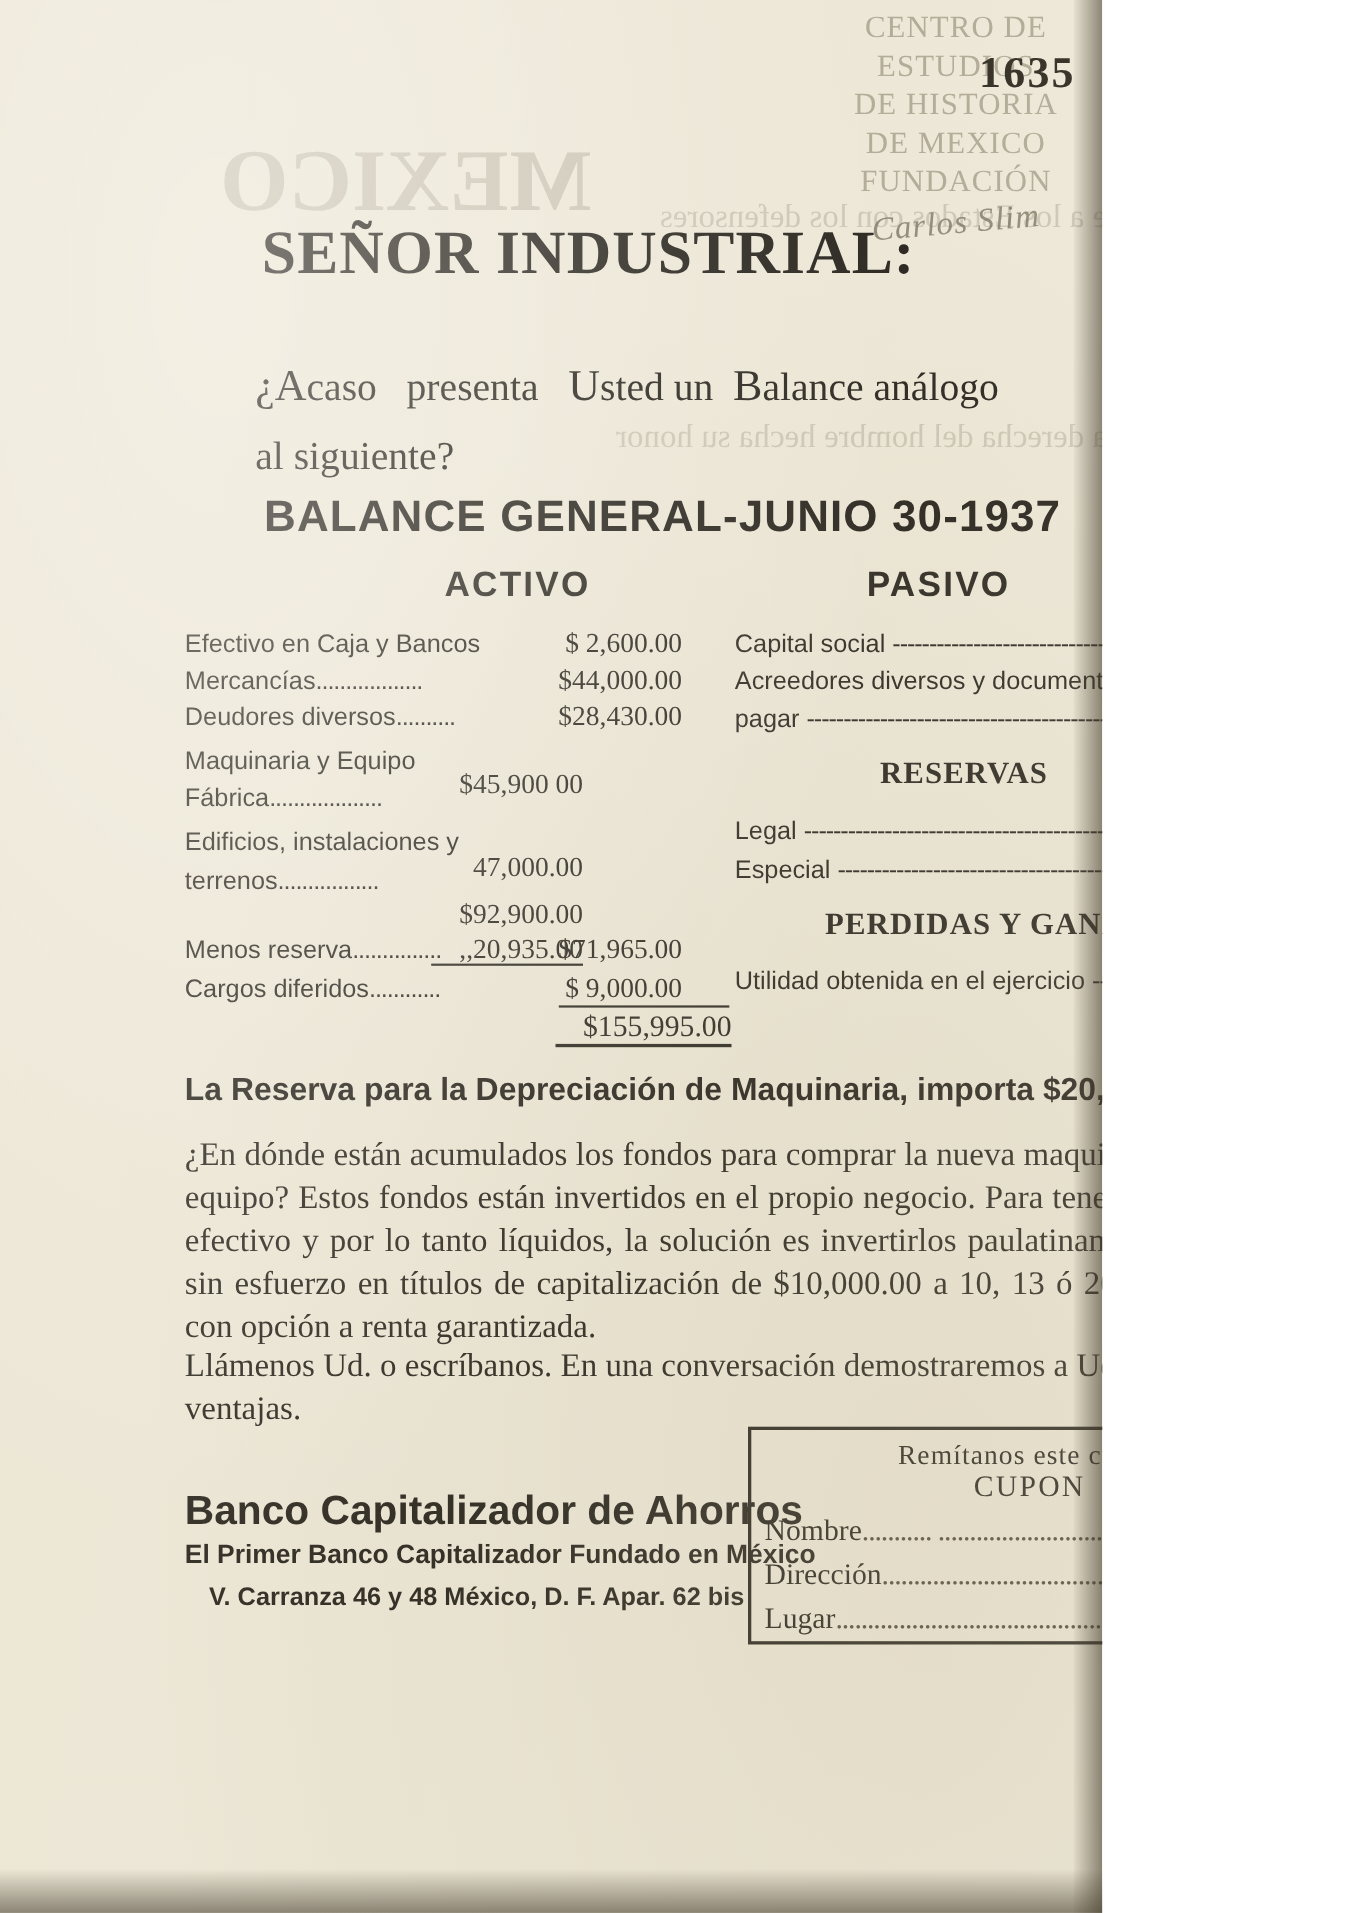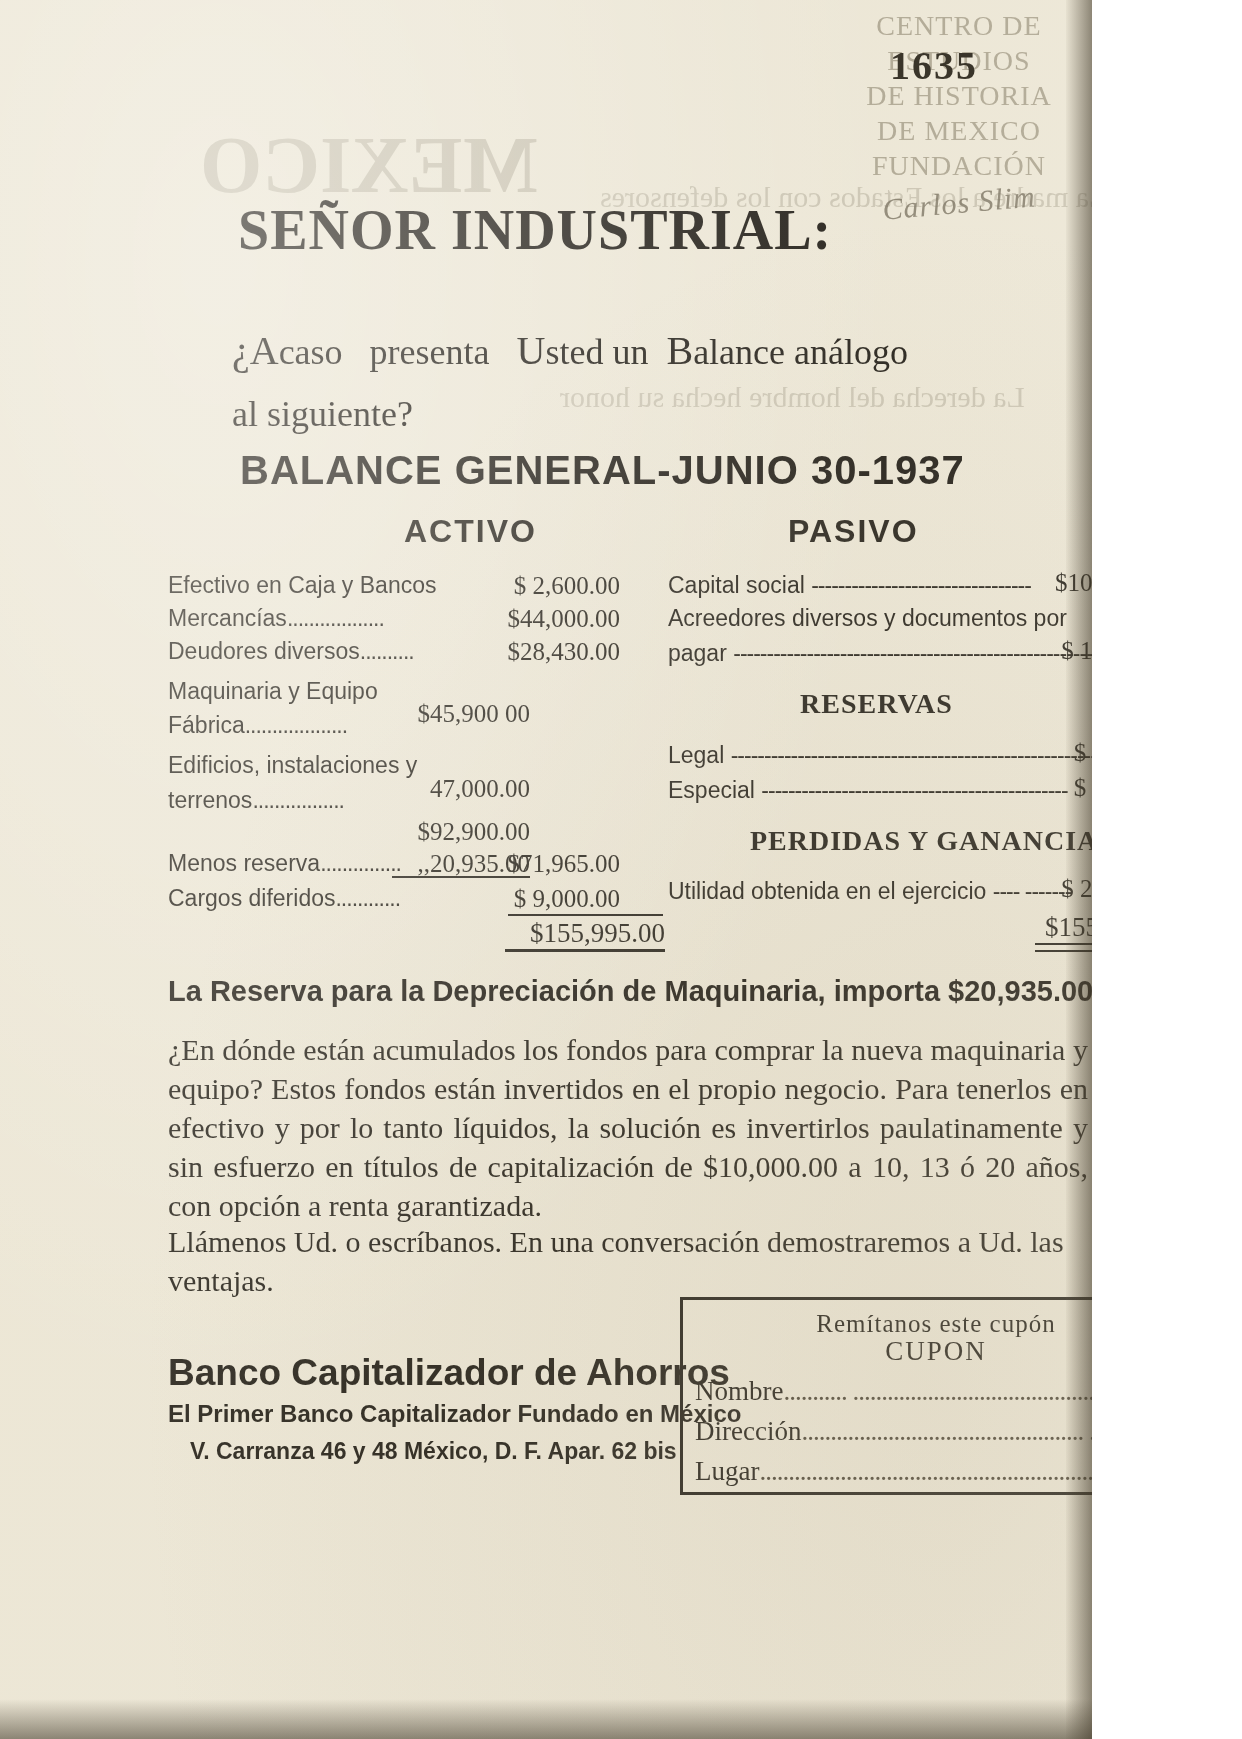--- a/index.html
+++ b/index.html
@@ -5,21 +5,21 @@
   html, body {
     margin: 0;
     padding: 0;
     background: #ffffff;
   }
   body {
     font-family: "Liberation Serif", serif;
   }
   .page {
     position: relative;
-    width: 1092px;
+    width: 1002px;
     height: 1739px;
     background: #efeadb;
     overflow: hidden;
   }
   
   .page::before {
     content: "";
     position: absolute;
     inset: 0;
     background:

